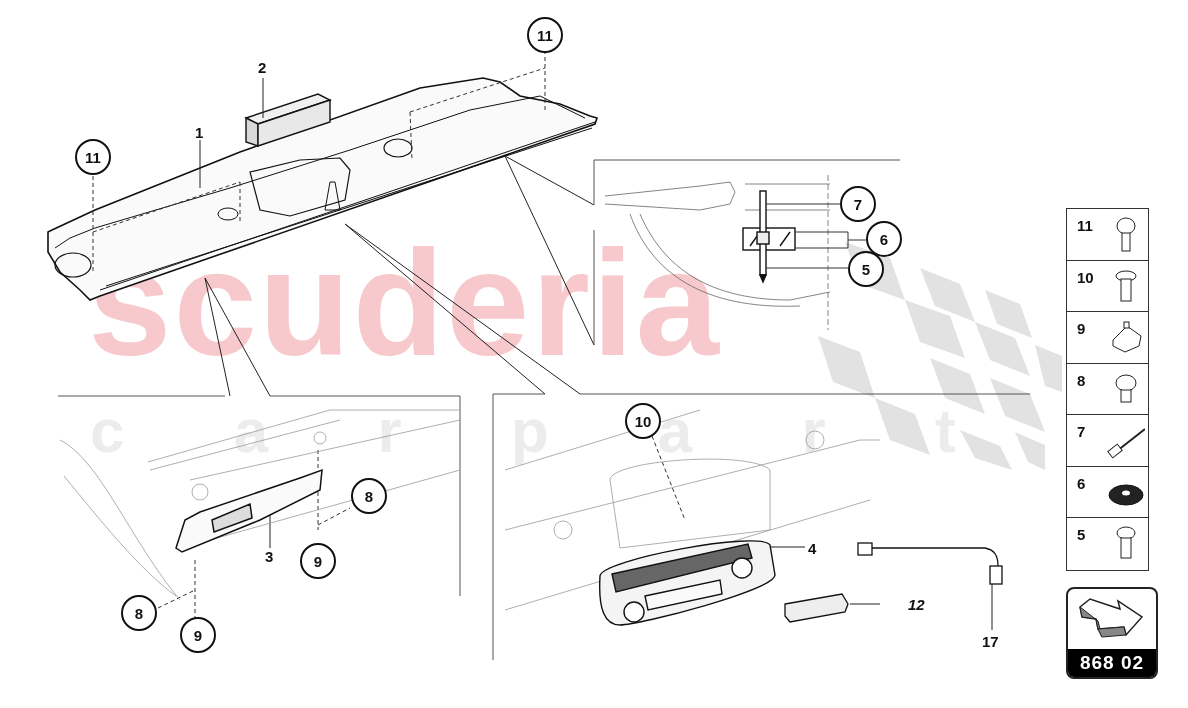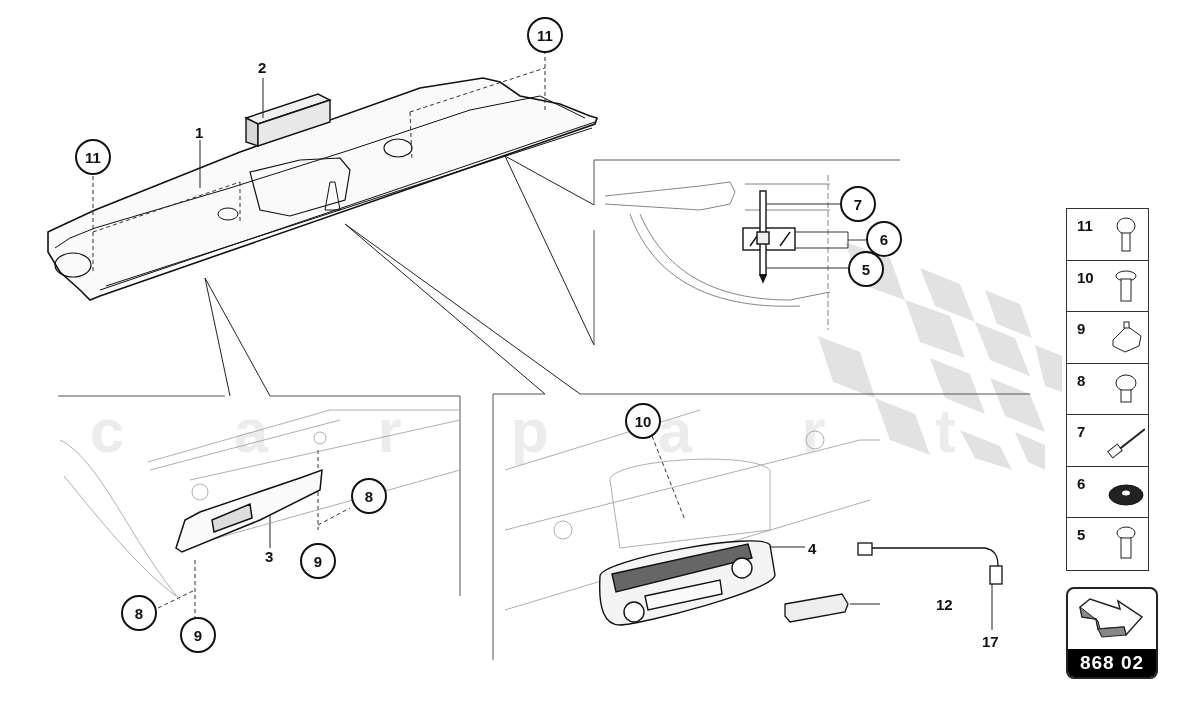--- a/index.html
+++ b/index.html
@@ -17,20 +17,21 @@
   .legend-icon { position:absolute; left:40px; top:6px; width:38px; height:40px; }
   .page-badge { position:absolute; left:1066px; top:587px; width:92px; height:92px; border:2px solid #222; border-radius:8px; overflow:hidden; background:#fff; box-sizing:border-box;padding-left:12px; }
   .page-badge-num { position:absolute; left:0; bottom:0; width:100%; height:28px; background:#000; color:#fff; font-weight:bold; font-size:19px;
     display:flex; align-items:center; justify-content:center; letter-spacing:1px; }
 </style>
 </head>
 <body>
 
 <div id="canvas">
 
+  <div class="wm-text" style="left:88px; top:228px; font-size:150px; line-height:150px;">scuderia</div>
   <div class="wm-sub" style="left:90px; top:400px; font-size:62px; line-height:62px; letter-spacing:46px;">c a r p a r t s</div>
 
   <svg width="1188" height="708" style="position:absolute;left:0;top:0;">
 
     <g fill="#e2e2e2">
       <polygon points="845,242 890,258 905,300 860,284"></polygon>
       <polygon points="905,300 950,316 965,358 920,342"></polygon>
       <polygon points="920,268 960,284 975,322 935,306"></polygon>
       <polygon points="975,322 1015,338 1030,376 990,360"></polygon>
       <polygon points="985,290 1020,304 1032,338 997,324"></polygon>
@@ -172,21 +173,21 @@
   <div class="callout" style="left:351px; top:478px;">8</div>
   <div class="callout" style="left:300px; top:543px;">9</div>
   <div class="callout" style="left:121px; top:595px;">8</div>
   <div class="callout" style="left:180px; top:617px;">9</div>
   <div class="callout" style="left:625px; top:403px;">10</div>
 
   <div class="plain-label" style="left:195px; top:124px;">1</div>
   <div class="plain-label" style="left:258px; top:59px;">2</div>
   <div class="plain-label" style="left:265px; top:548px;">3</div>
   <div class="plain-label" style="left:808px; top:540px;">4</div>
-  <div class="plain-label" style="left:936px; top:596px;">12</div>
+  <div class="plain-label" style="left:908px; top:596px;font-style:italic;">12</div>
   <div class="plain-label" style="left:982px; top:633px;">17</div>
 
   <div class="legend">
     <div class="legend-row">
       <span class="legend-num">11</span>
       <svg class="legend-icon" viewBox="0 0 38 40">
           <ellipse cx="19" cy="11" rx="9" ry="8" fill="#fff" stroke="#222"></ellipse>
           <rect x="15" y="18" width="8" height="18" fill="#fff" stroke="#222"></rect>
         </svg>
     </div>

